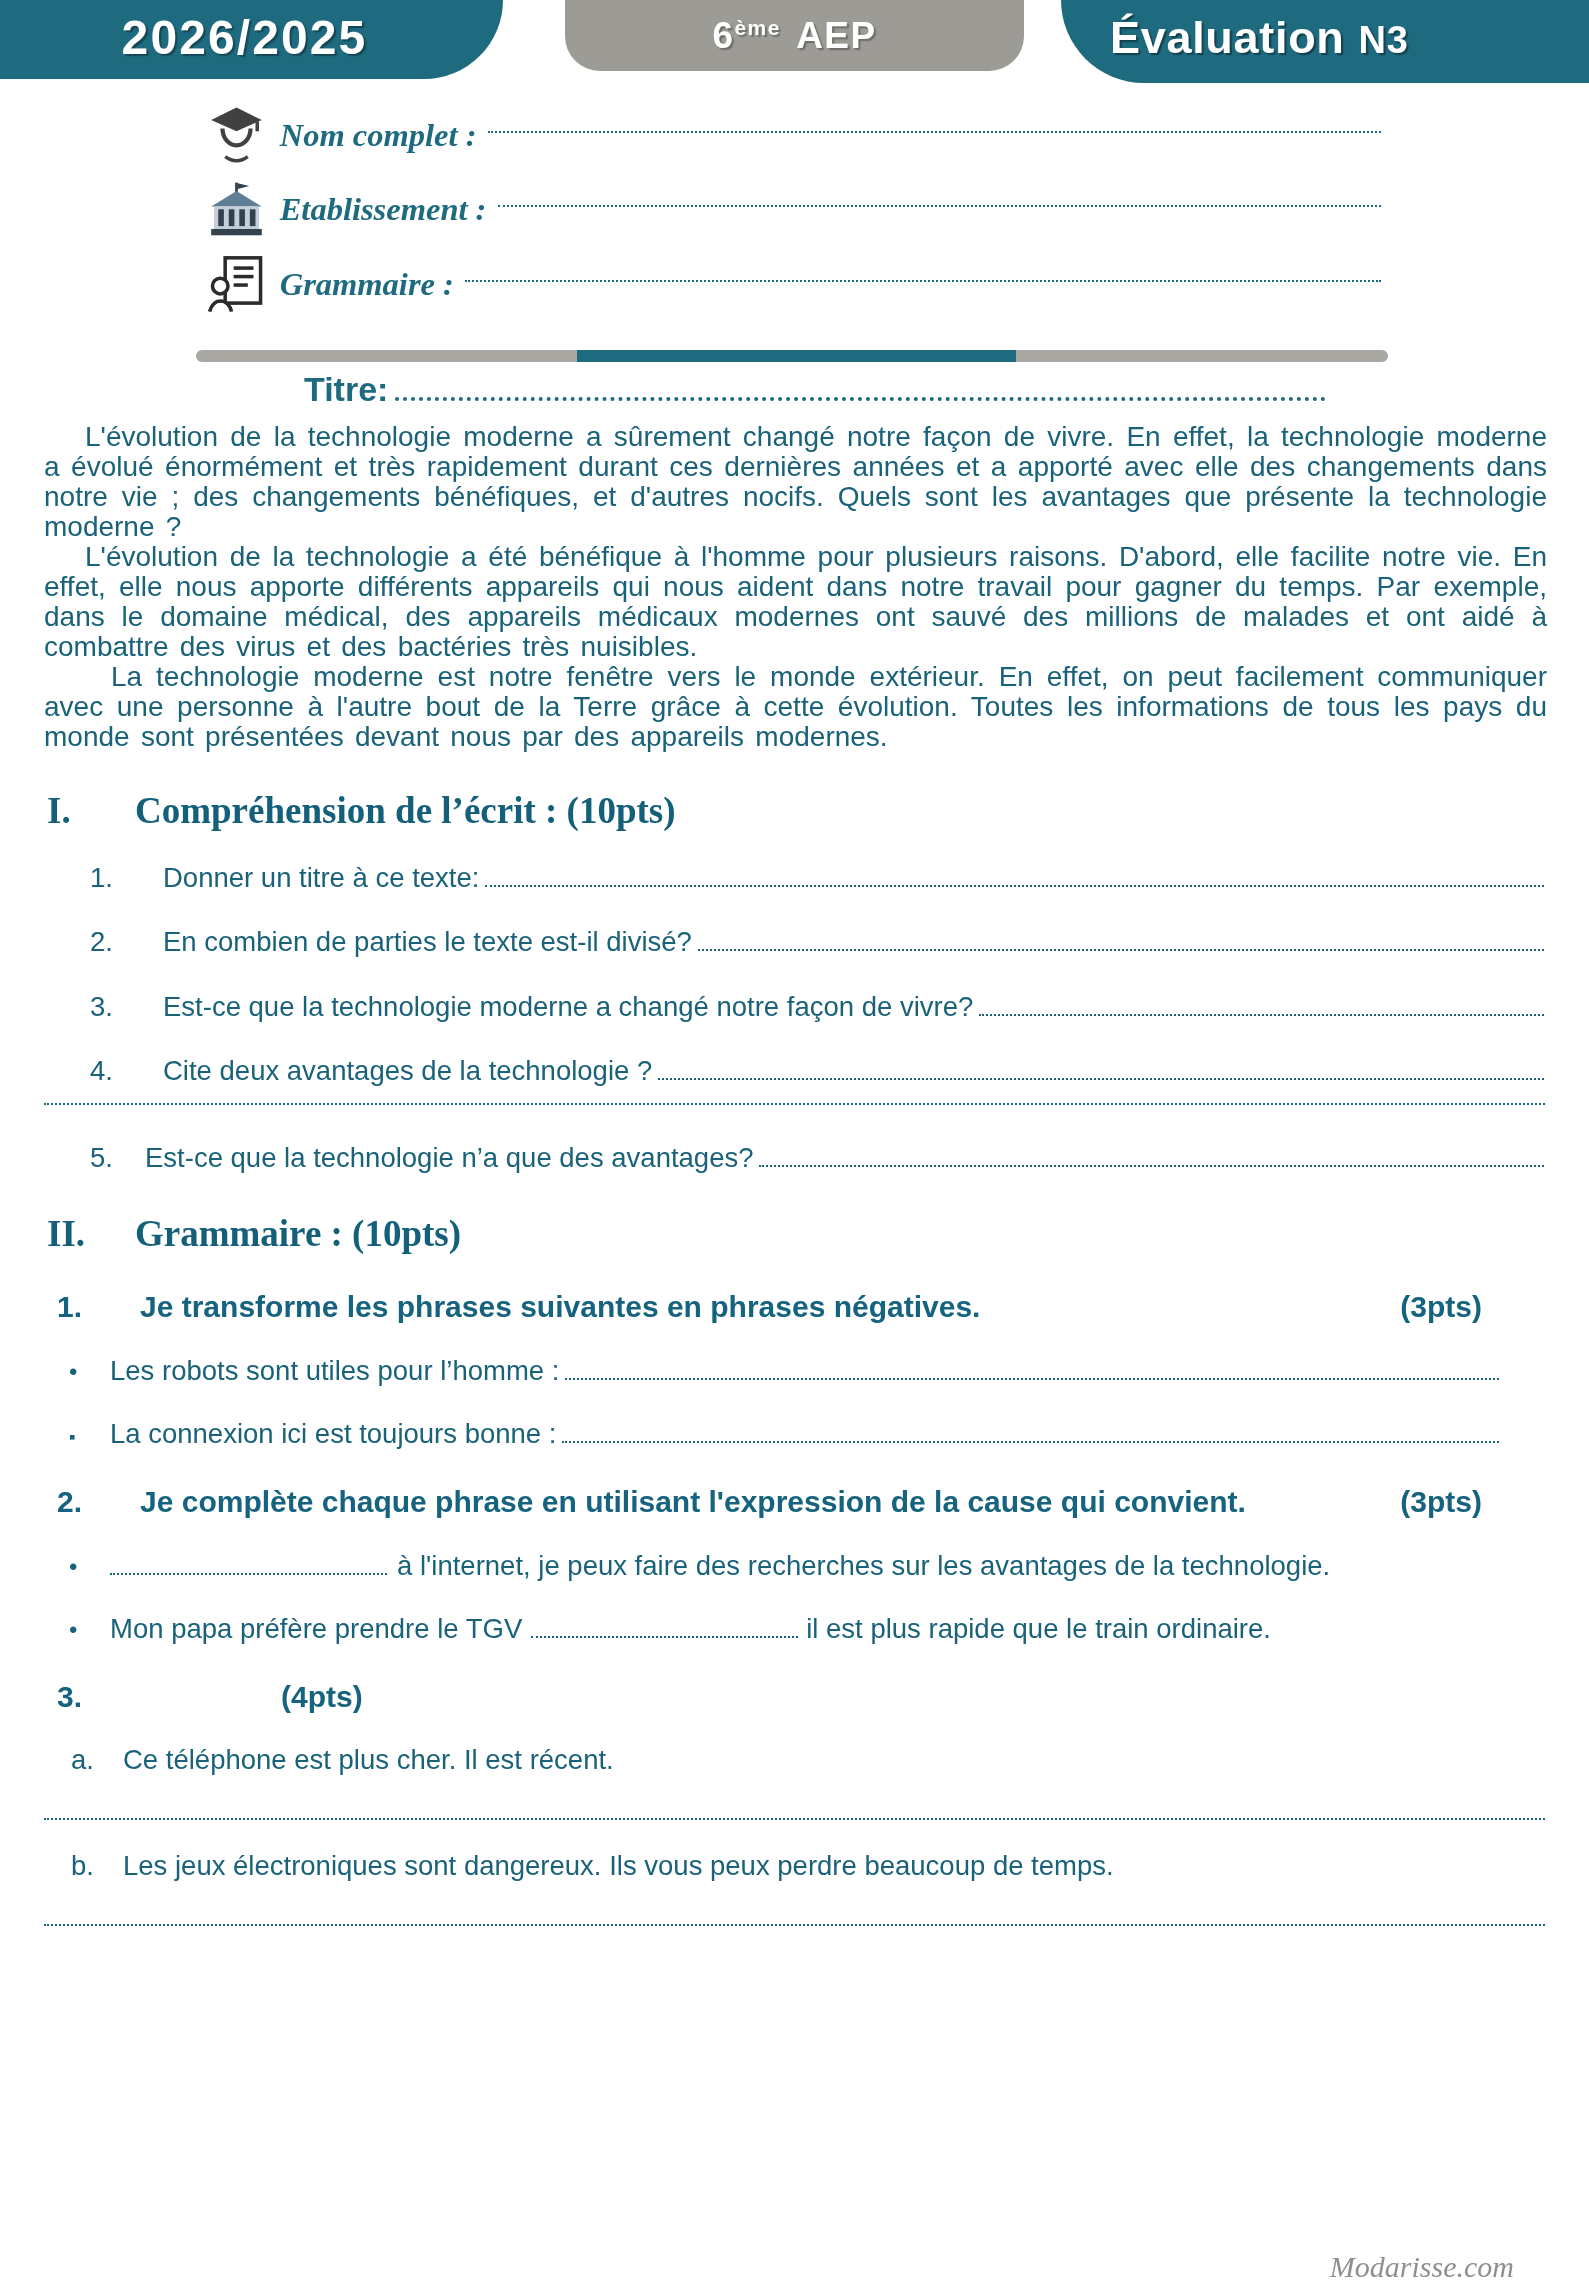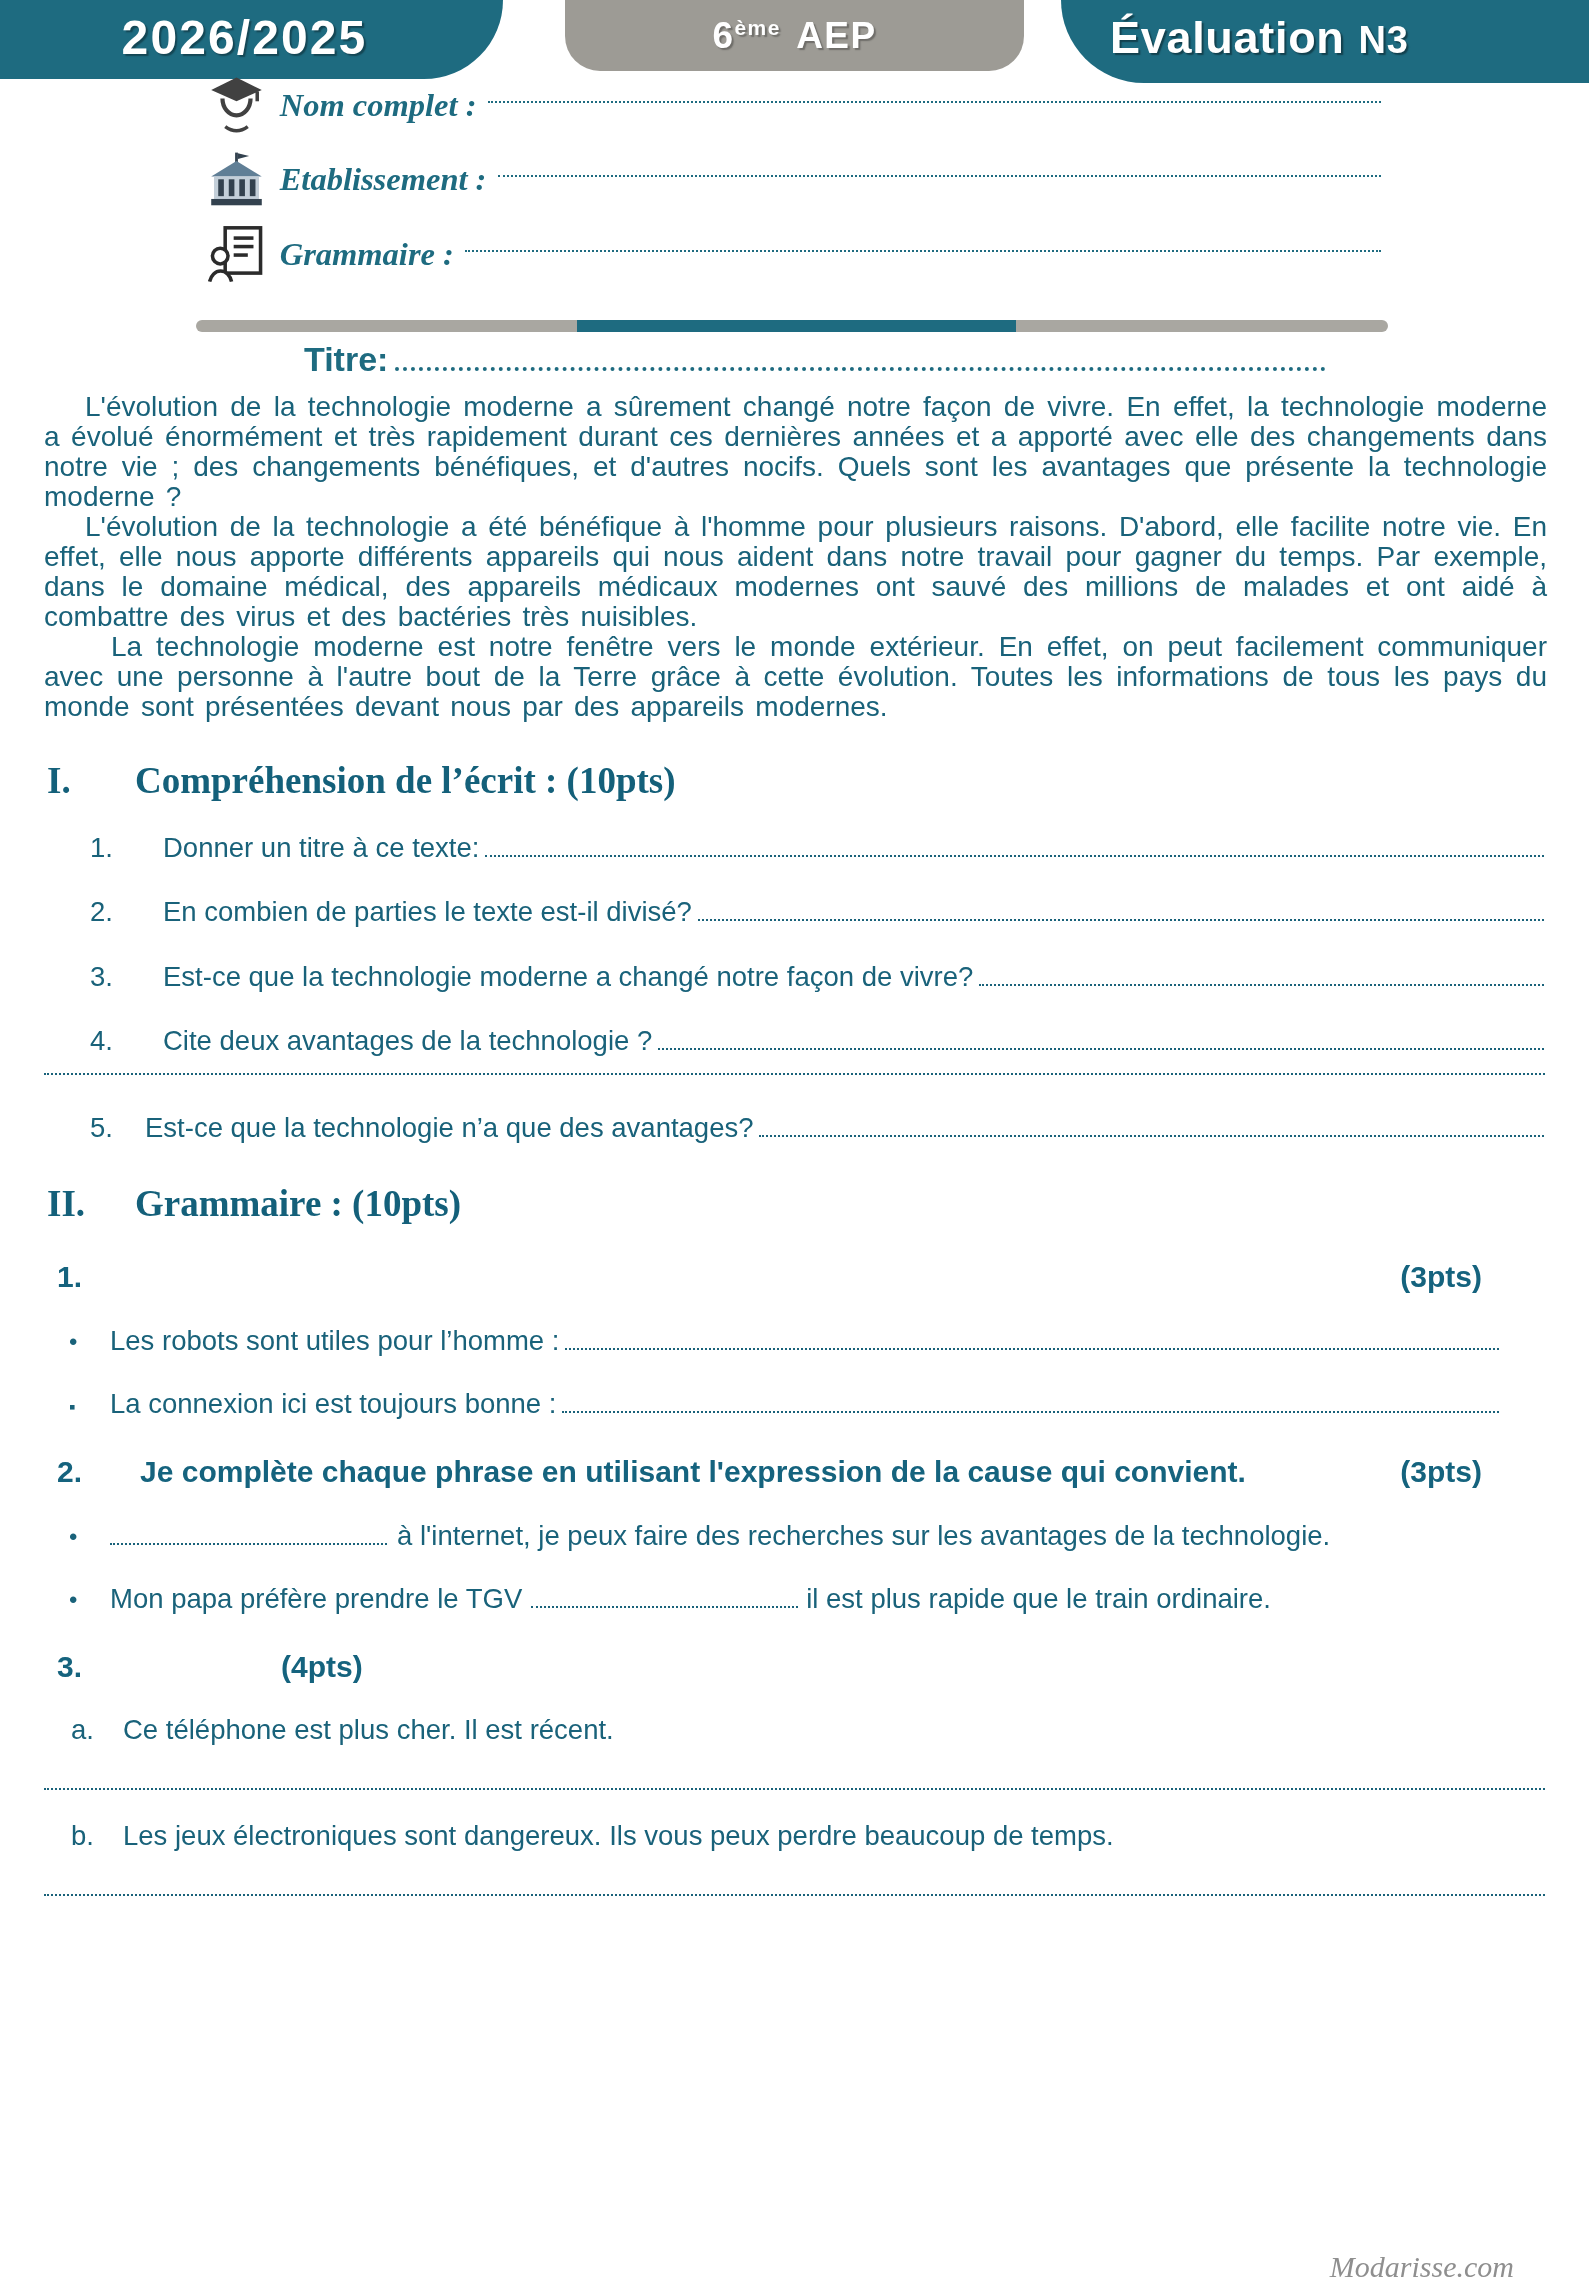--- a/index.html
+++ b/index.html
@@ -45,21 +45,21 @@
     background:var(--teal);border-radius:0 0 0 95px;
     display:flex;align-items:center;justify-content:flex-start;padding:0 21px 7px 49px;
   }
   .hdr-eval{
     color:#fff;font-weight:bold;font-size:45px;letter-spacing:0.7px;
     text-shadow:2.1px 2.1px 1.4px rgba(0,0,0,.4);white-space:nowrap;
   }
   .hdr-eval .n3{font-size:38px;margin-left:14px;}
 
   
-  .content{position:relative;padding-top:74px;}
+  .content{position:relative;padding-top:104px;}
 
   .form-row{
     display:flex;align-items:center;
     margin:0 208px 12.7px 206px;height:62px;
   }
   .form-icon{flex:0 0 auto;width:61px;margin-right:12.7px;display:flex;justify-content:center;align-items:flex-end;}
   .form-label{
     font-family:"Liberation Serif", serif;font-style:italic;font-weight:bold;
     font-size:32.5px;color:var(--teal);white-space:nowrap;margin-right:11.3px;
   }
@@ -266,20 +266,21 @@
       </div>
     </div>
 
     <div class="section-head sec2">
       <span class="sec-num">II.</span>
       <span>Grammaire : (10pts)</span>
     </div>
 
     <div class="g-head">
       <span class="g-num">1.</span>
+      <span class="g-title">Je transforme les phrases suivantes en phrases négatives.</span>
       <span class="g-pts">(3pts)</span>
     </div>
     <div class="b-row">
       <span class="b-bullet">•</span>
       <span class="b-text">Les robots sont utiles pour l’homme :</span>
       <span class="dots"></span>
     </div>
     <div class="b-row">
       <span class="b-bullet square">▪</span>
       <span class="b-text">La connexion ici est toujours bonne :</span>

